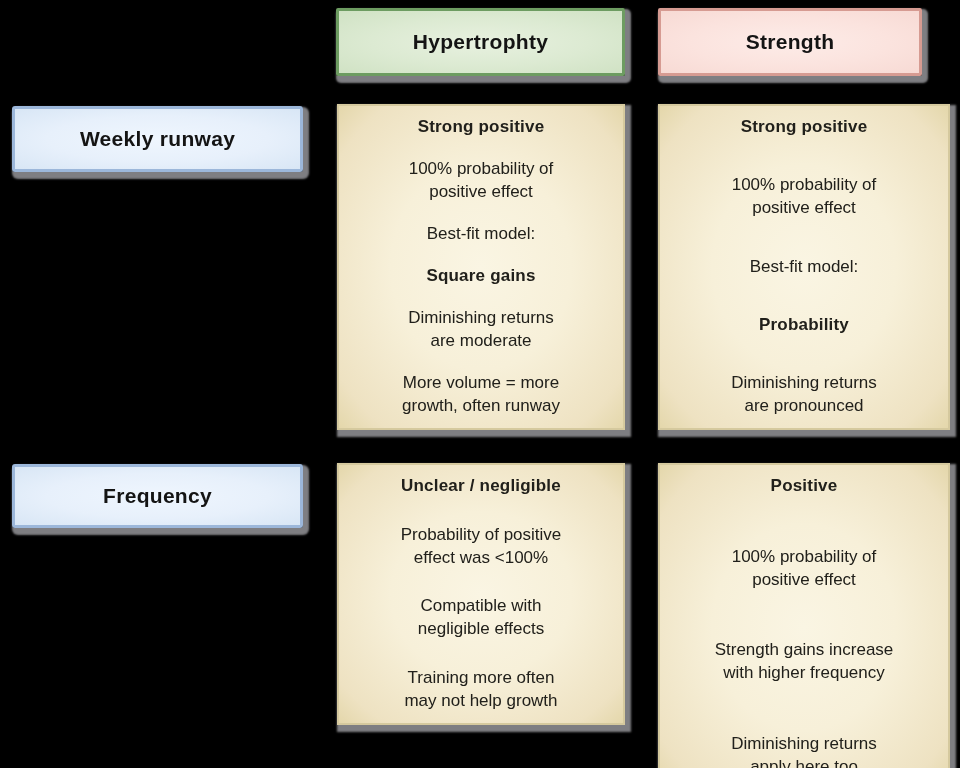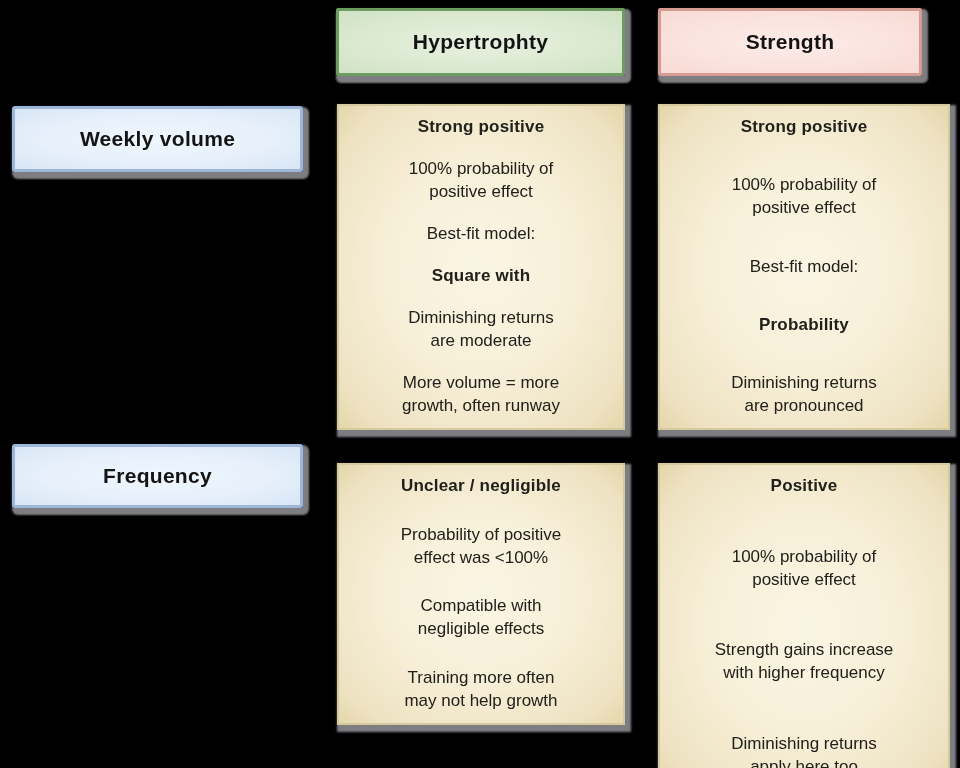--- a/index.html
+++ b/index.html
@@ -28,21 +28,21 @@
   }
 
   
   .rowlbl {
     position:absolute; display:flex; align-items:center; justify-content:center;
     font-weight:bold; font-size:21px; color:#141414; letter-spacing:0.3px;
     background: radial-gradient(ellipse at center, #eff6fe 0%, #e7f0fb 55%, #d8e6f5 100%);
     border:3px solid #9cb7da; box-sizing:border-box; border-radius:3px;
   }
   .rowlbl.wv { left:12px; top:106px; width:291px; height:66px; }
-  .rowlbl.fq { left:12px; top:444px; width:291px; height:64px; }
+  .rowlbl.fq { left:12px; top:464px; width:291px; height:64px; }
 
   
   .cell {
     position:absolute; display:flex; flex-direction:column; align-items:center;
     justify-content:space-between; gap:13px; text-align:center;
     background: radial-gradient(ellipse at center, #faf5e3 0%, #f7f0d9 45%, #eee2c2 85%, #e4d7ab 100%);
     border:2px solid #d5c99e; box-sizing:border-box;
     font-size:17px; color:#21201b; padding:10px 22px;
   }
   .c-hv { left:337px; top:104px; width:288px; height:326px; }
@@ -59,32 +59,32 @@
 <div class="stage">
 
   <div class="hdr green shadowed">
     <span>Hypertrophty</span>
   </div>
   <div class="hdr pink shadowed">
     <span>Strength</span>
   </div>
 
   <div class="rowlbl wv shadowed">
-    <span>Weekly volume</span>
+    <span>Weekly runway</span>
   </div>
   <div class="rowlbl fq shadowed">
     <span>Frequency</span>
   </div>
 
   <div class="cell c-hv shadowed">
     <p class="line bold">Strong positive</p>
     <p class="line">100% probability of
 positive effect</p>
     <p class="line">Best-fit model:</p>
-    <p class="line bold">Square with</p>
+    <p class="line bold">Square gains</p>
     <p class="line">Diminishing returns
 are moderate</p>
     <p class="line">More volume = more
 growth, often runway</p>
   </div>
 
   <div class="cell c-sv shadowed">
     <p class="line bold">Strong positive</p>
     <p class="line">100% probability of
 positive effect</p>

